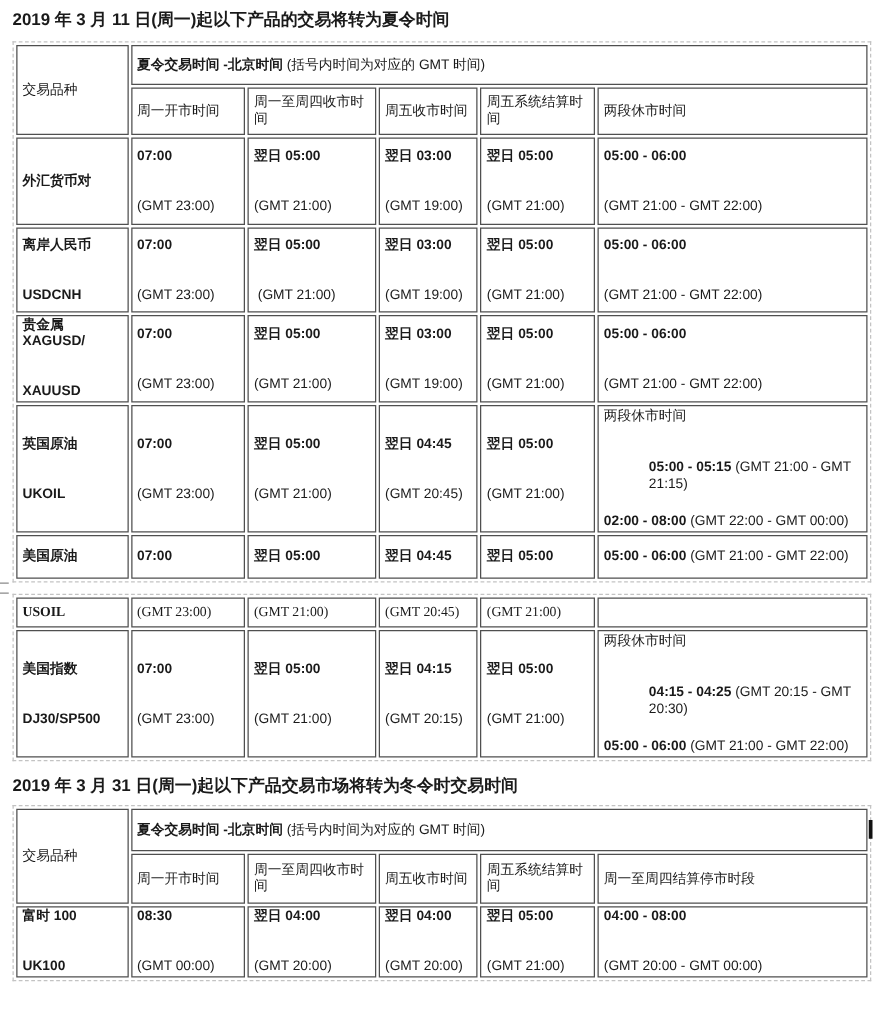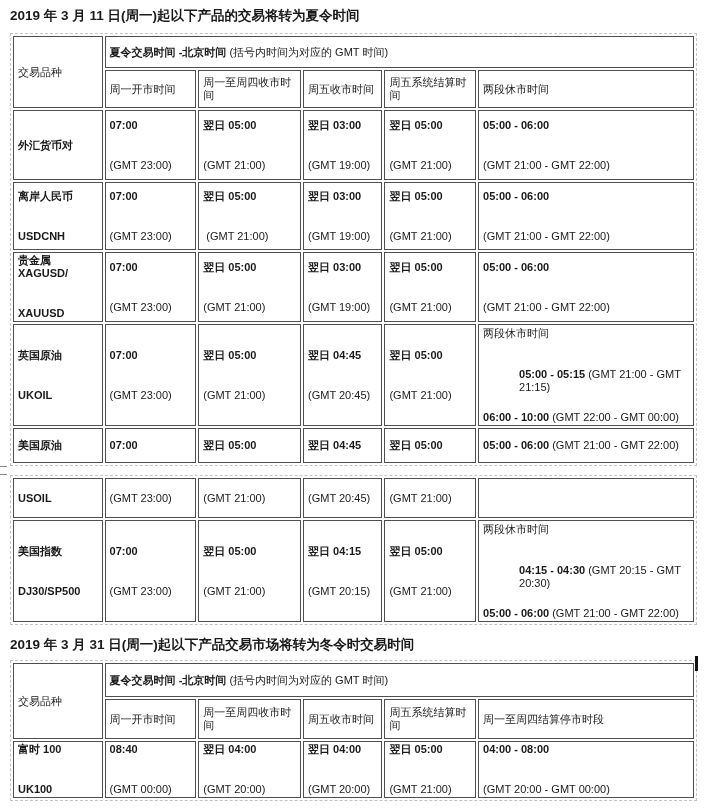--- a/index.html
+++ b/index.html
@@ -25,21 +25,21 @@
   }
   p { margin:0; }
   .t { font-weight:bold; }
   .g { font-weight:normal; }
   .gap  { margin-bottom:27px; }  
   .gap2 { margin-bottom:28px;font-family:Liberation Serif, serif; }  
   .gap3 { margin-bottom:17px;padding-left:36px; }  
   tr.h1 { height:32px; } tr.h2 { height:38px; }
   tr.r-fx { height:70px; } tr.r-cnh { height:68px; } tr.r-metal { height:62px; }
   tr.r-ukoil { height:102px; } tr.r-usoiltop { height:35px;border-radius:10px; }
-  tr.r-usoilbot { height:40px; } tr.r-usidx { height:102px; }
+  tr.r-usoilbot { height:24px;font-family:Liberation Serif, serif; } tr.r-usidx { height:102px; }
   tr.h3 { height:34px; } tr.h4 { height:40px; } tr.r-ftse { height:56px; }
   .page-break { height:9px; position:relative; }
   .page-break .mark { position:absolute; left:0; width:7px; height:1px; background:#8a8a8a; }
   .page-break .mark.topm { top:0; }
   .page-break .mark.botm { bottom:0; }
   .text-cursor { position:absolute; left:695px; top:656px; width:3px; height:15px; background:#111; }
 </style>
 </head>
 <body>
 
@@ -178,21 +178,21 @@
           <p class="t gap">翌日  04:45</p>
           <p class="g">(GMT 20:45)</p>
         </td>
     <td>
           <p class="t gap">翌日 05:00</p>
           <p class="g">(GMT 21:00)</p>
         </td>
     <td>
       <p class="g gap2">两段休市时间</p>
       <p class="gap3"><span class="t">05:00 - 05:15</span><span class="g"> (GMT 21:00 - GMT 21:15)</span></p>
-      <p><span class="t">06:00 - 10:00</span><span class="g"> (GMT 22:00 - GMT 00:00)</span></p>
+      <p><span class="t">02:00 - 08:00</span><span class="g"> (GMT 22:00 - GMT 00:00)</span></p>
     </td>
   </tr>
 
   <tr class="r-usoiltop">
     <td>
           <p class="t">美国原油</p>
         </td>
     <td>
           <p class="t">07:00</p>
         </td>
@@ -262,21 +262,21 @@
     <td>
           <p class="t gap">翌日  04:15</p>
           <p class="g">(GMT 20:15)</p>
         </td>
     <td>
           <p class="t gap">翌日 05:00</p>
           <p class="g">(GMT 21:00)</p>
         </td>
     <td>
       <p class="g gap2">两段休市时间</p>
-      <p class="gap3"><span class="t">04:15 - 04:30</span><span class="g"> (GMT 20:15 - GMT 20:30)</span></p>
+      <p class="gap3"><span class="t">04:15 - 04:25</span><span class="g"> (GMT 20:15 - GMT 20:30)</span></p>
       <p><span class="t">05:00 - 06:00</span><span class="g"> (GMT 21:00 - GMT 22:00)</span></p>
     </td>
   </tr>
 </tbody>
   </table>
 
 <h1 class="doc-title second">2019 年 3 月 31 日(周一)起以下产品交易市场将转为冬令时交易时间</h1>
 
 <table class="tt">
   <colgroup>
@@ -313,21 +313,21 @@
           <p class="g">周一至周四结算停市时段</p>
         </td>
   </tr>
 
   <tr class="r-ftse">
     <td>
           <p class="t gap">富时 100</p>
           <p class="t">UK100</p>
         </td>
     <td>
-          <p class="t gap">08:40</p>
+          <p class="t gap">08:30</p>
           <p class="g">(GMT 00:00)</p>
         </td>
     <td>
           <p class="t gap">翌日  04:00</p>
           <p class="g">(GMT 20:00)</p>
         </td>
     <td>
           <p class="t gap">翌日  04:00</p>
           <p class="g">(GMT 20:00)</p>
         </td>

